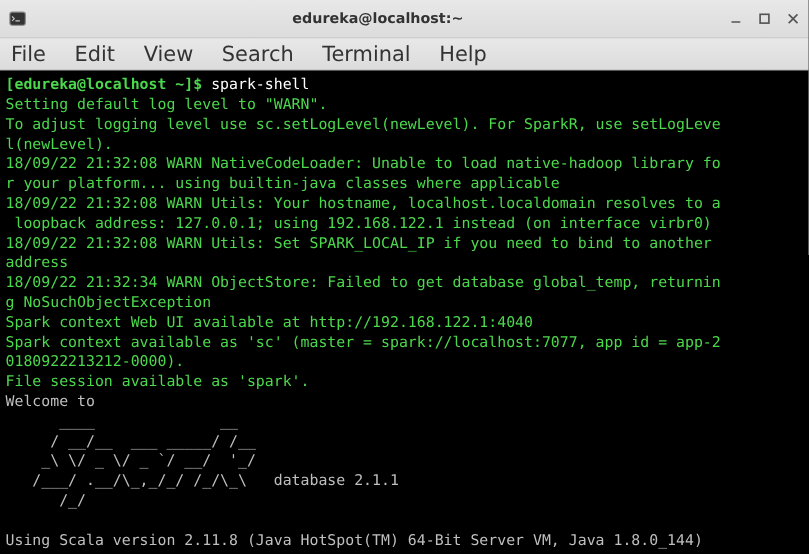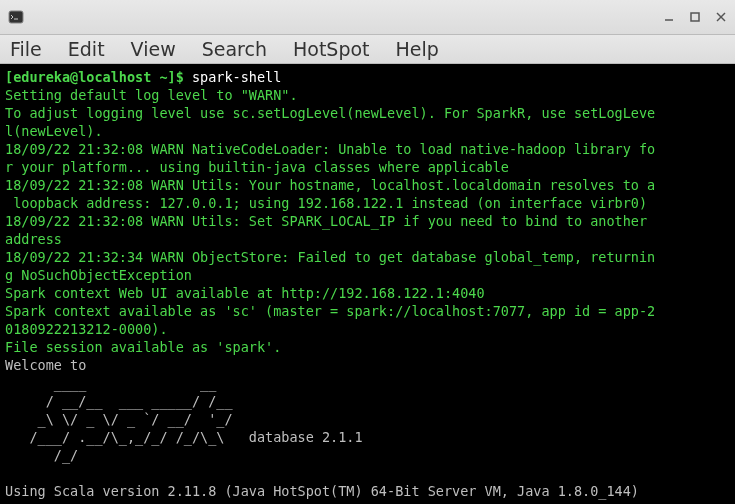--- a/index.html
+++ b/index.html
@@ -85,20 +85,21 @@
 <body>
 
 <div class="titlebar">
   <div class="app-icon">
     <svg width="16" height="16" viewBox="0 0 16 16">
       <rect x="1" y="2" width="14" height="12" rx="2" fill="#333" stroke="#888"></rect>
       <path d="M3 6 L5 8 L3 10" stroke="#ccc" stroke-width="1" fill="none"></path>
       <line x1="6" y1="10" x2="10" y2="10" stroke="#ccc" stroke-width="1"></line>
     </svg>
   </div>
+  <div class="titlebar-title">edureka@localhost:~</div>
   <div class="titlebar-controls">
     <div class="titlebar-icon">
       <svg width="12" height="12" viewBox="0 0 12 12">
           <line x1="2" y1="9" x2="10" y2="9" stroke="#555" stroke-width="1.5"></line>
         </svg>
     </div>
     <div class="titlebar-icon">
       <svg width="12" height="12" viewBox="0 0 12 12">
           <rect x="2" y="2" width="8" height="8" fill="none" stroke="#555" stroke-width="1.5"></rect>
         </svg>
@@ -110,21 +111,21 @@
         </svg>
     </div>
   </div>
 </div>
 
 <div class="menubar">
   <span class="menu-item">File</span>
   <span class="menu-item">Edit</span>
   <span class="menu-item">View</span>
   <span class="menu-item">Search</span>
-  <span class="menu-item">HotSpot</span>
+  <span class="menu-item">Terminal</span>
   <span class="menu-item">Help</span>
 </div>
 
 <div class="terminal"><span class="prompt-brackets green">[edureka@localhost ~]$ </span><span class="cmd">spark-shell</span>
 <span class="green">Setting default log level to "WARN".</span>
 <span class="green">To adjust logging level use sc.setLogLevel(newLevel). For SparkR, use setLogLeve</span>
 <span class="green">l(newLevel).</span>
 <span class="green">18/09/22 21:32:08 WARN NativeCodeLoader: Unable to load native-hadoop library fo</span>
 <span class="green">r your platform... using builtin-java classes where applicable</span>
 <span class="green">18/09/22 21:32:08 WARN Utils: Your hostname, localhost.localdomain resolves to a</span>

